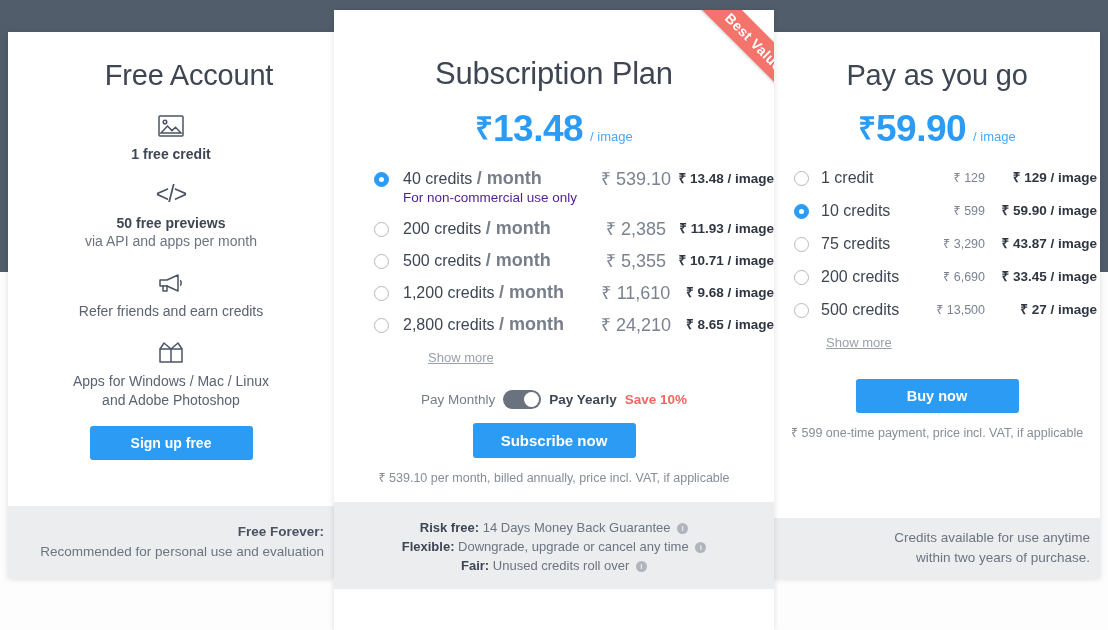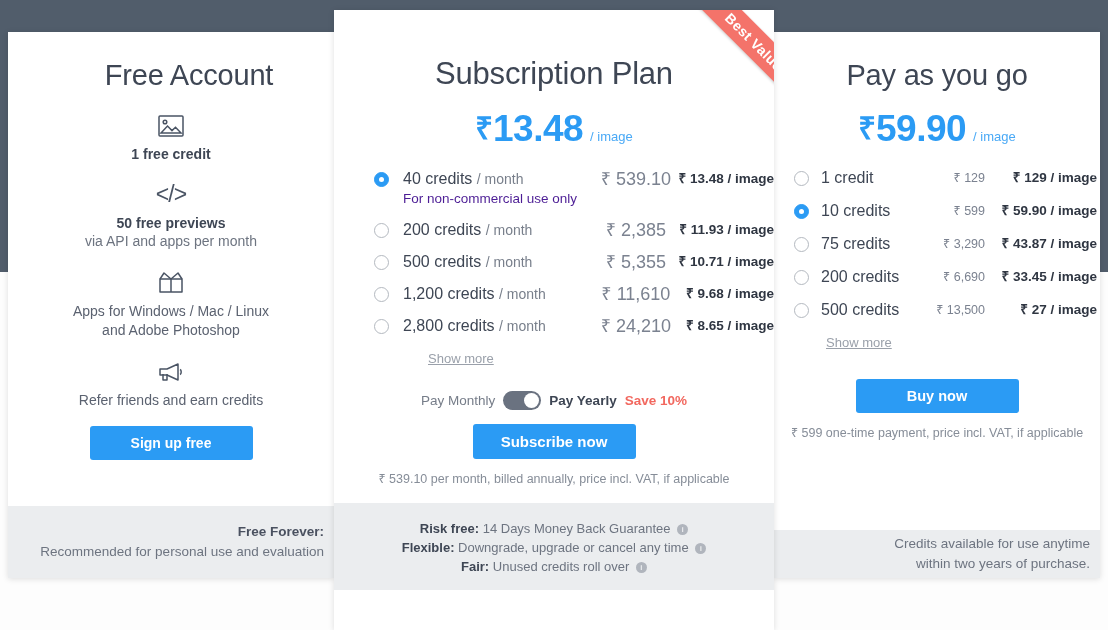--- a/index.html
+++ b/index.html
@@ -182,21 +182,21 @@
   .opt-label { color: #3e4654; }
   .opt-label .unit { color: #787f8b; }
   .opt-note { color: #4c1d95; }
   .opt-total { color: #7b8290; white-space: nowrap; }
   .opt-each  { color: #2f3642; font-weight: bold; white-space: nowrap; }
 
   
   .card-sub .options { padding-left: 40px; }
   .card-sub .opt-row { margin-bottom: 14px; }
   .card-sub .opt-label { width: 198px; font-size: 16px; margin-left: 14px; line-height: 17px; }
-  .card-sub .opt-label .unit { font-size: 14px; }
+  .card-sub .opt-label .unit { font-size: 18px; font-weight: bold; }
   .card-sub .opt-note  { font-size: 13.5px; margin-top: 3px; line-height: 16px; }
   .card-sub .opt-total { width: 76px; text-align: center; font-size: 18px; line-height: 18px; }
   .card-sub .opt-each  { width: 102px; text-align: right; font-size: 13.5px; line-height: 18px; }
 
   
   .card-payg .options { padding-left: 20px; margin-top: 18px; }
   .card-payg .opt-row { margin-bottom: 15px; align-items: center; }
   .card-payg .opt-label { width: 104px; font-size: 16px; margin-left: 12px; line-height: 17px; }
   .card-payg .opt-total { width: 60px; text-align: right; font-size: 12.5px; }
   .card-payg .opt-each  { width: 112px; text-align: right; font-size: 13.5px; }
@@ -337,46 +337,46 @@
             <path d="M3 18l6.5-7 4.5 4.6 3.5-3.3L23 18z"></path>
           </svg>
         </span>
         <div class="ftitle">1 free credit</div>
       </div>
 
       <div class="feature">
         <span class="ico code-glyph">&lt;/&gt;</span>
         <div class="ftitle">50 free previews</div>
         <div class="fsub">via API and apps per month</div>
+      </div>
+
+      <div class="feature">
+        <span class="ico">
+          <svg width="30" height="24" viewBox="0 0 30 24" fill="none" stroke="#4a5464" stroke-width="1.5" stroke-linejoin="round">
+            <path d="M4 9h7l11-5v16l-11-5H4z"></path>
+            <path d="M7 14v6h4v-6"></path>
+            <path d="M24 9.5c1.6.6 1.6 4.4 0 5"></path>
+          </svg>
+        </span>
+        <div class="fplain">Refer friends and earn credits</div>
       </div>
 
       <div class="feature">
         <span class="ico">
           <svg width="30" height="24" viewBox="0 0 30 24" fill="none" stroke="#4a5464" stroke-width="1.5" stroke-linejoin="round">
             <path d="M4 8h22v13H4z"></path>
             <path d="M15 8v13"></path>
             <path d="M4 8L8 2l7 6"></path>
             <path d="M26 8l-4-6-7 6"></path>
           </svg>
         </span>
         <div class="fplain">Apps for Windows / Mac / Linux</div>
         <div class="fplain">and Adobe Photoshop</div>
       </div>
 
-      <div class="feature">
-        <span class="ico">
-          <svg width="30" height="24" viewBox="0 0 30 24" fill="none" stroke="#4a5464" stroke-width="1.5" stroke-linejoin="round">
-            <path d="M4 9h7l11-5v16l-11-5H4z"></path>
-            <path d="M7 14v6h4v-6"></path>
-            <path d="M24 9.5c1.6.6 1.6 4.4 0 5"></path>
-          </svg>
-        </span>
-        <div class="fplain">Refer friends and earn credits</div>
-      </div>
-
       <button class="btn-primary btn-signup">Sign up free</button>
     </div>
 
     <div class="card-footer" style="position:absolute;left:0;bottom:0;width:100%;padding:16px 10px 16px;">
       <b>Free Forever:</b><br>
       <span>Recommended for personal use and evaluation</span>
     </div>
   </div>
 
   <div class="card card-sub">
@@ -524,19 +524,19 @@
       </div>
 
       <a class="show-more">Show more</a>
     </div>
 
     <div style="margin-top:28px">
       <button class="btn-primary btn-buy">Buy now</button>
       <div class="fine-print">₹ 599 one-time payment, price incl. VAT, if applicable</div>
     </div>
 
-    <div class="card-footer" style="position:absolute;left:0;bottom:0;width:100%;padding:4px 10px;">
+    <div class="card-footer" style="position:absolute;left:0;bottom:0;width:100%;padding:10px 10px;">
       <span>Credits available for use anytime</span><br>
       <span>within two years of purchase.</span>
     </div>
   </div>
 
 </div>
 
 </body></html>

